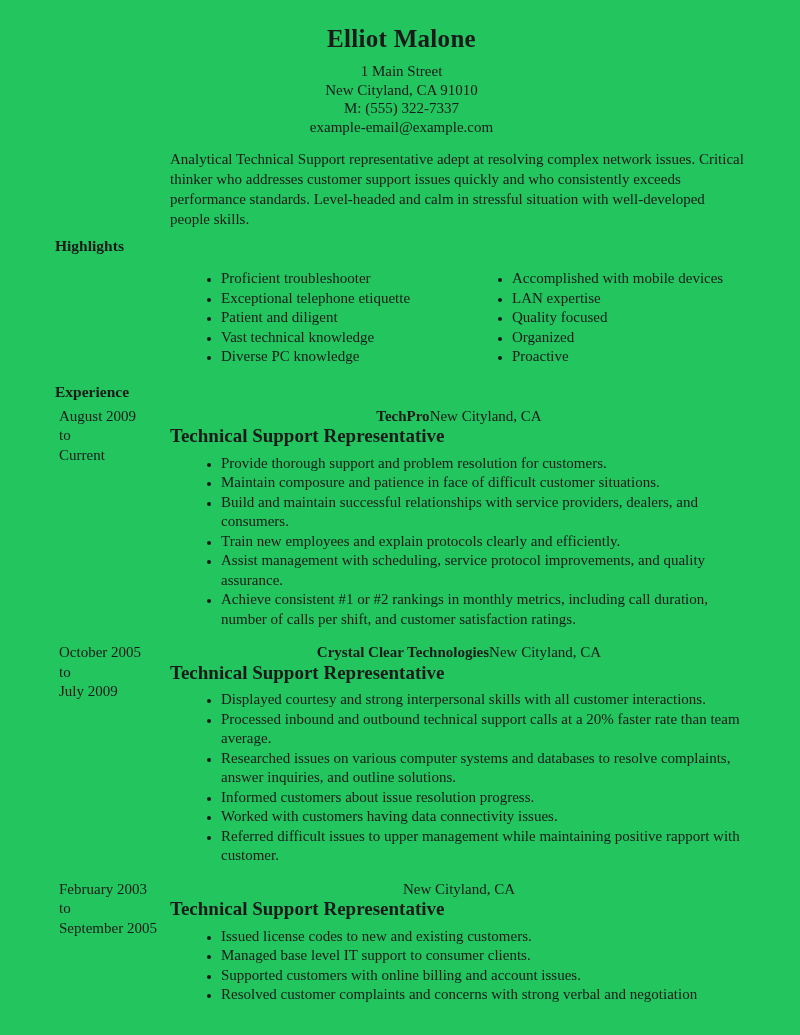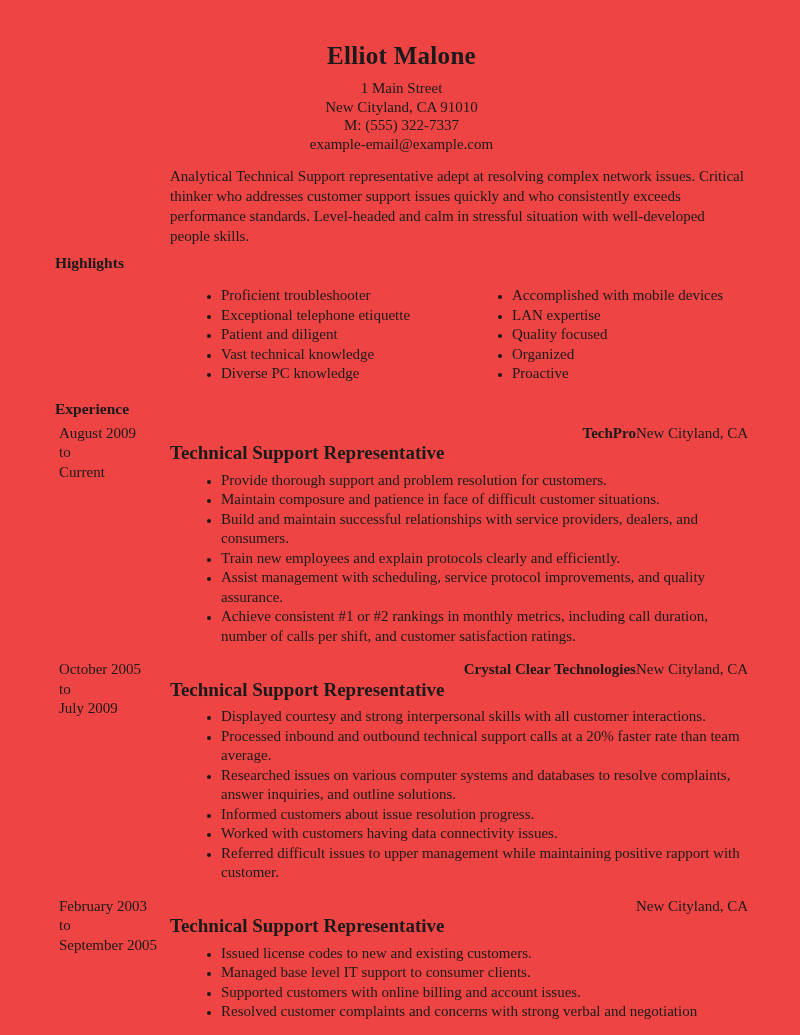--- a/index.html
+++ b/index.html
@@ -1,23 +1,23 @@
 <!DOCTYPE html>
 <html><head>
 <meta charset="utf-8">
 <style>
   * { box-sizing: border-box; }
   html, body { margin: 0; padding: 0; background: #ffffff; }
   .page {
     width: 800px;
     height: 1035px;
-    background: #ef4444;
+    background: #22c55e;
     color: #1a1a1a;
     font-family: "Liberation Serif", "DejaVu Serif", serif;
-    padding: 42px 52px 0 55px;
+    padding: 25px 52px 0 55px;
     overflow: hidden;
   }
 
   
   .header { text-align: center; margin-bottom: 13px; }
   .person-name {
     font-size: 25px;
     font-weight: 700;
     margin: 0 0 9px 0;
     letter-spacing: 0.3px;
@@ -66,21 +66,21 @@
     margin-bottom: 6px;
   }
   .job-dates {
     text-align: left;
     font-size: 15px;
     line-height: 19.5px;
     padding: 0 4px;
   }
   .job-head {
     display: flex;
-    justify-content: flex-end;
+    justify-content: center;
     font-size: 15px;
     line-height: 19.5px;
   }
   .company-name { font-weight: 700; }
   .job-location { font-weight: 400; }
   .job-title {
     font-weight: 700;
     font-size: 19px;
     line-height: 19.5px;
   }

